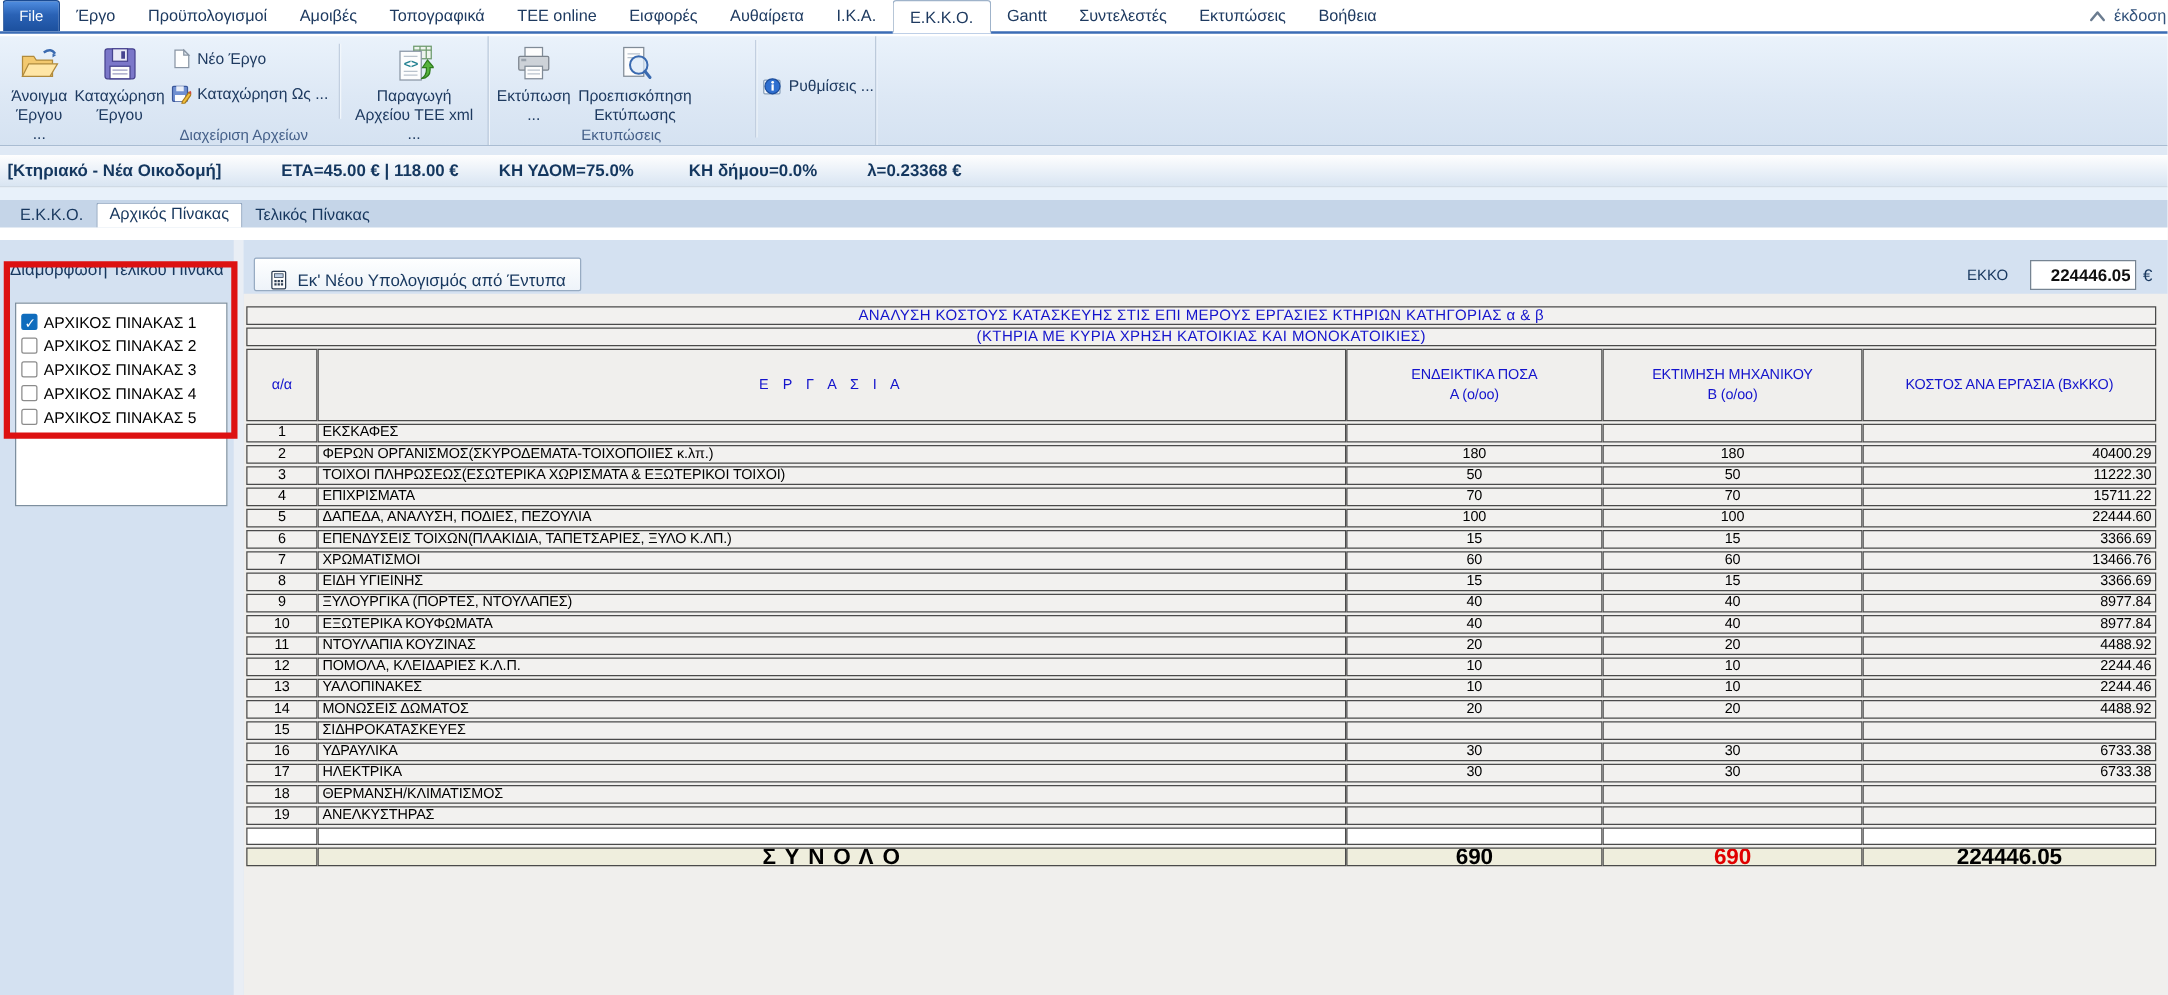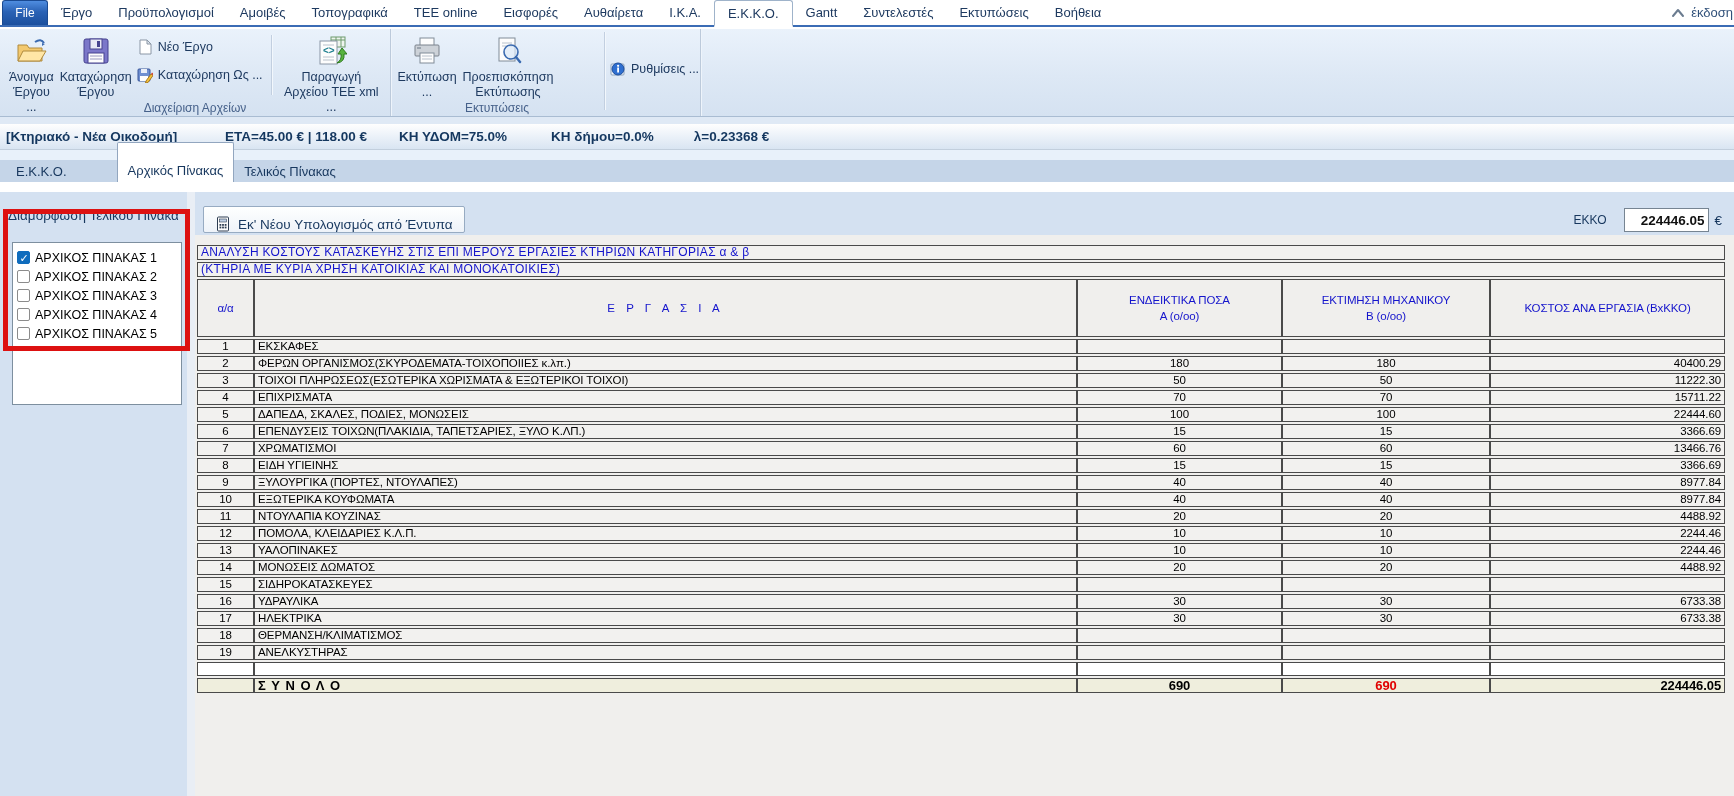--- a/index.html
+++ b/index.html
@@ -47,21 +47,21 @@
   .infobar .ydom { margin-left:32px; }
   .infobar .dimou { margin-left:44px; }
   .infobar .lambda { margin-left:40px; }
   .gapstrip2 { position:absolute; left:0; top:150px; width:1734px; height:10px; background:#e8f1fa; }
 
   
   .tabstrip { position:absolute; left:0; top:160px; width:1734px; height:22px;
     background:#c5d5e8; display:flex; align-items:flex-end; padding-left:6px; }
   .subtab { font-size:13px; color:#17375e; padding:3px 10px 3px 10px; white-space:nowrap; }
   .subtab.active { background:#fff; border:1px solid #92a6bf; border-bottom:none;
-    border-radius:2px 2px 0 0; padding:20px 10px 4px 10px; margin-top:-4px;margin-left:40px; }
+    border-radius:2px 2px 0 0; padding:0 10px 4px 10px; margin-top:-4px; }
 
   
   .content { position:absolute; left:0; top:192px; width:1734px; height:656px; background:#d4e1f1; }
   .left-panel { position:absolute; left:0; top:0; width:187px; height:614px; background:#d4e1f1; }
   .panel-title { position:absolute; left:0; top:16px; width:187px; text-align:center;
     font-size:13.5px; color:#17375e; white-space:nowrap; }
   .listbox { position:absolute; left:12px; top:50px; width:170px; height:163px;
     background:#fff; border:1px solid #7d8f9f; padding:5px 0 0 4px; }
   .chk-item { display:flex; align-items:center; gap:5px; height:19px; font-size:12.5px; color:#000; }
   .checkbox { width:13px; height:13px; border:1px solid #8b8b8b; border-radius:2px; background:#fff; flex:0 0 13px;
@@ -85,32 +85,32 @@
     font-family:"Liberation Sans","DejaVu Sans",sans-serif; }
   .ekko-cur { font-size:13.5px; color:#17375e; margin-left:5px; }
 
   
   .canvas { position:absolute; left:0; top:43px; width:1539px; height:571px; background:#f0efed; }
   table.report { position:absolute; left:2px; top:8px; width:1528px;
     border-collapse:separate; border-spacing:0 2px; table-layout:fixed;
     font-size:11.5px; color:#000; letter-spacing:-0.1px; }
   table.report td { border:1px solid #4a4a4a; background:#f2f1ef; height:14px;
     line-height:13px; padding:0 3px; overflow:hidden; white-space:nowrap; }
-  td.cell-title { height:53px; vertical-align:middle; color:#1414cc;
+  td.cell-title { height:53px; text-align:center; vertical-align:middle; color:#1414cc;
     background:#f0efed; font-size:12px; letter-spacing:0.3px; }
   td.cell-sub { height:54px; }
   tr.hdr td { height:58px; text-align:center; vertical-align:middle; color:#1414cc;
     background:#f0efed; font-size:11.5px; line-height:16px; }
   td.h-erg { letter-spacing:4px; }
   td.c-num { text-align:center; }
   td.c-a { text-align:center; }
   td.c-b { text-align:center; background:#fff; }
   td.c-cost { text-align:right; padding-right:5px; }
   tr.row-empty td { background:#fff; }
-  tr.row-total td { background:#efeedd; font-weight:bold; font-size:13px; }
+  tr.row-total td { background:#efeedd; font-weight:bold; font-size:18px;text-align:center; }
   tr.row-total td.c-b { color:#e00000; background:#efeedd; }
   tr.row-total td.c-erg { letter-spacing:1px; }
 
   .icon16 { width:16px; height:16px; flex:0 0 16px; }
   .icon32 { width:32px; height:32px; }
 </style>
 </head>
 <body>
 
 <div class="menubar">
@@ -363,21 +363,21 @@
           </tr>
             <tr>
             <td class="c-num">4</td>
             <td class="c-erg">ΕΠΙΧΡΙΣΜΑΤΑ</td>
             <td class="c-a">70</td>
             <td class="c-b">70</td>
             <td class="c-cost">15711.22</td>
           </tr>
             <tr>
             <td class="c-num">5</td>
-            <td class="c-erg">ΔΑΠΕΔΑ, ΣΚΑΛΕΣ, ΠΟΔΙΕΣ, ΜΟΝΩΣΕΙΣ</td>
+            <td class="c-erg">ΔΑΠΕΔΑ, ΑΝΑΛΥΣΗ, ΠΟΔΙΕΣ, ΠΕΖΟΥΛΙΑ</td>
             <td class="c-a">100</td>
             <td class="c-b">100</td>
             <td class="c-cost">22444.60</td>
           </tr>
             <tr>
             <td class="c-num">6</td>
             <td class="c-erg">ΕΠΕΝΔΥΣΕΙΣ ΤΟΙΧΩΝ(ΠΛΑΚΙΔΙΑ, ΤΑΠΕΤΣΑΡΙΕΣ, ΞΥΛΟ Κ.ΛΠ.)</td>
             <td class="c-a">15</td>
             <td class="c-b">15</td>
             <td class="c-cost">3366.69</td>

